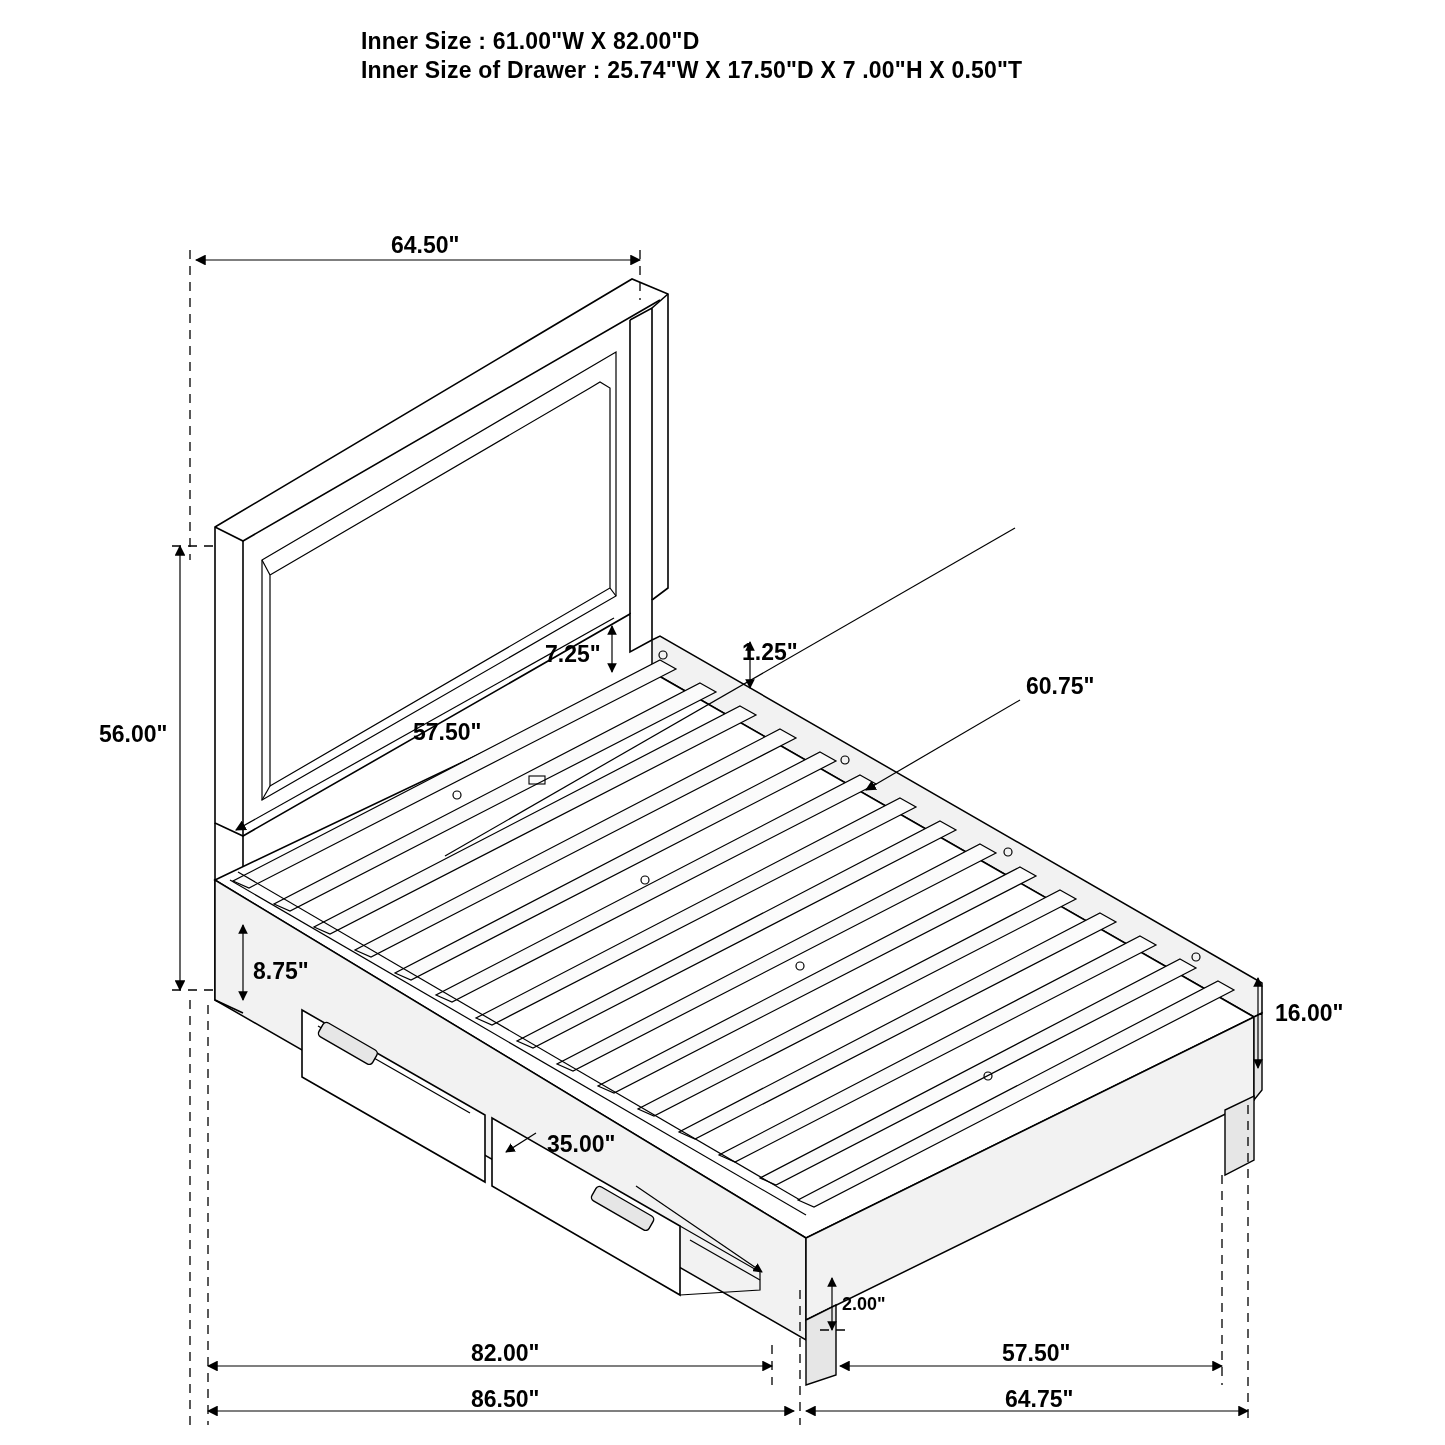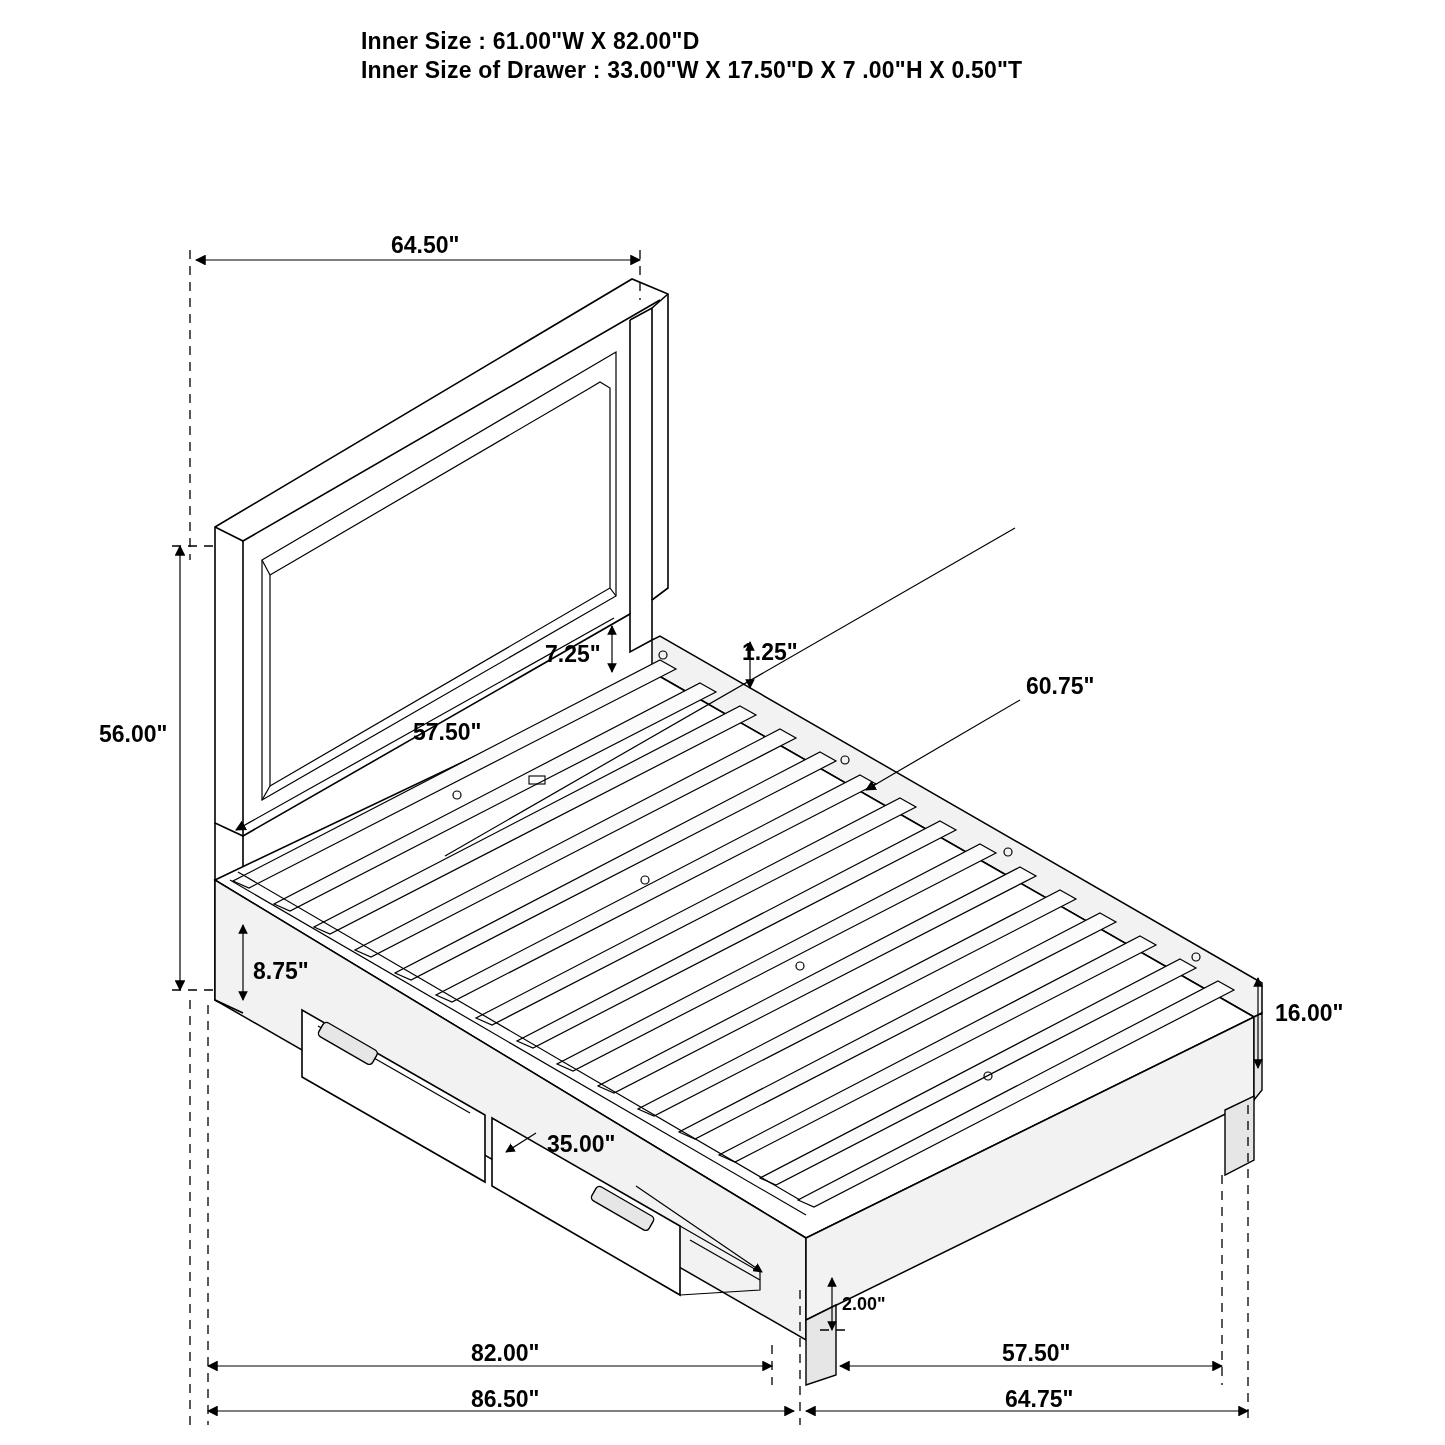--- a/index.html
+++ b/index.html
@@ -16,21 +16,21 @@
   .fillg{fill:#f2f2f2;stroke:#000;stroke-width:1.5;}
   .fillm{fill:#e6e6e6;stroke:#000;stroke-width:1.4;}
   .slat{fill:#fbfbfb;stroke:#000;stroke-width:1.2;}
 </style>
 </head>
 <body>
 
 <div id="stage">
 
   <div class="note" style="left:361px;top:28px;">Inner Size : 61.00"W X 82.00"D</div>
-  <div class="note" style="left:361px;top:57px;">Inner Size of Drawer : 33.00"W X 17.50"D X 7 .00"H X 0.50"T</div>
+  <div class="note" style="left:361px;top:57px;">Inner Size of Drawer : 25.74"W X 17.50"D X 7 .00"H X 0.50"T</div>
 
   <svg width="1445" height="1445" viewBox="0 0 1445 1445">
     <defs>
       <marker id="ah" viewBox="0 0 10 10" refX="9" refY="5" markerWidth="9" markerHeight="9" orient="auto-start-reverse">
         <path d="M 0 0 L 10 5 L 0 10 z" fill="#000"></path>
       </marker>
       <marker id="ah2" viewBox="0 0 10 10" refX="9" refY="5" markerWidth="8" markerHeight="8" orient="auto-start-reverse">
         <path d="M 0 0 L 10 5 L 0 10 z" fill="#000"></path>
       </marker>
     </defs>

